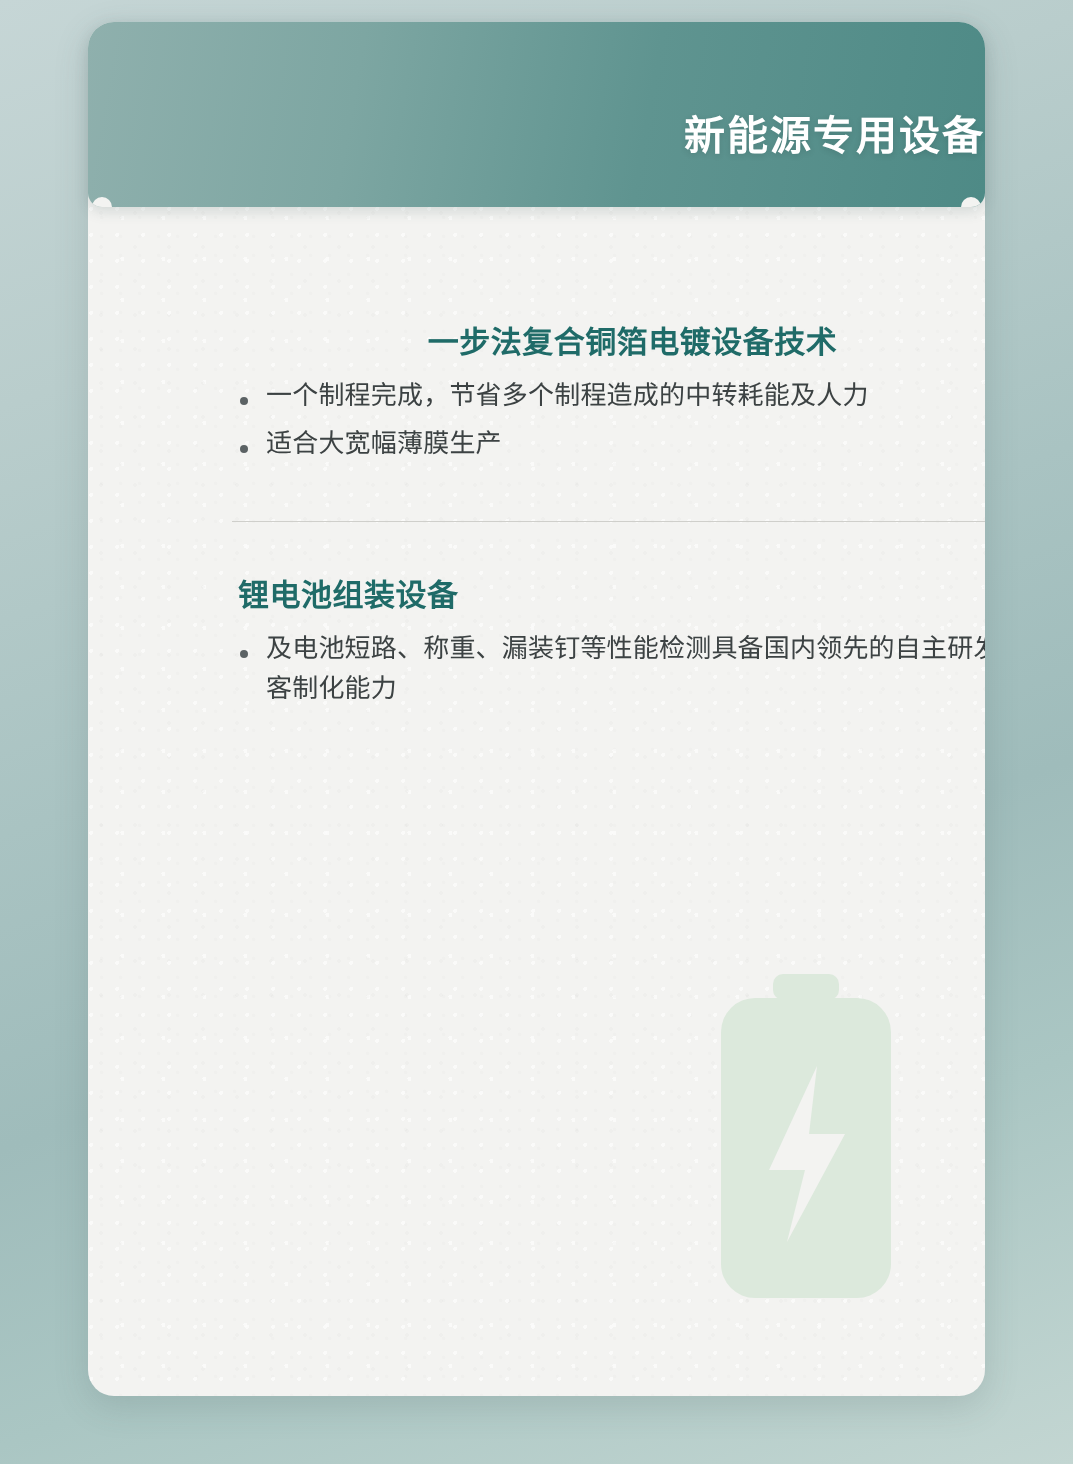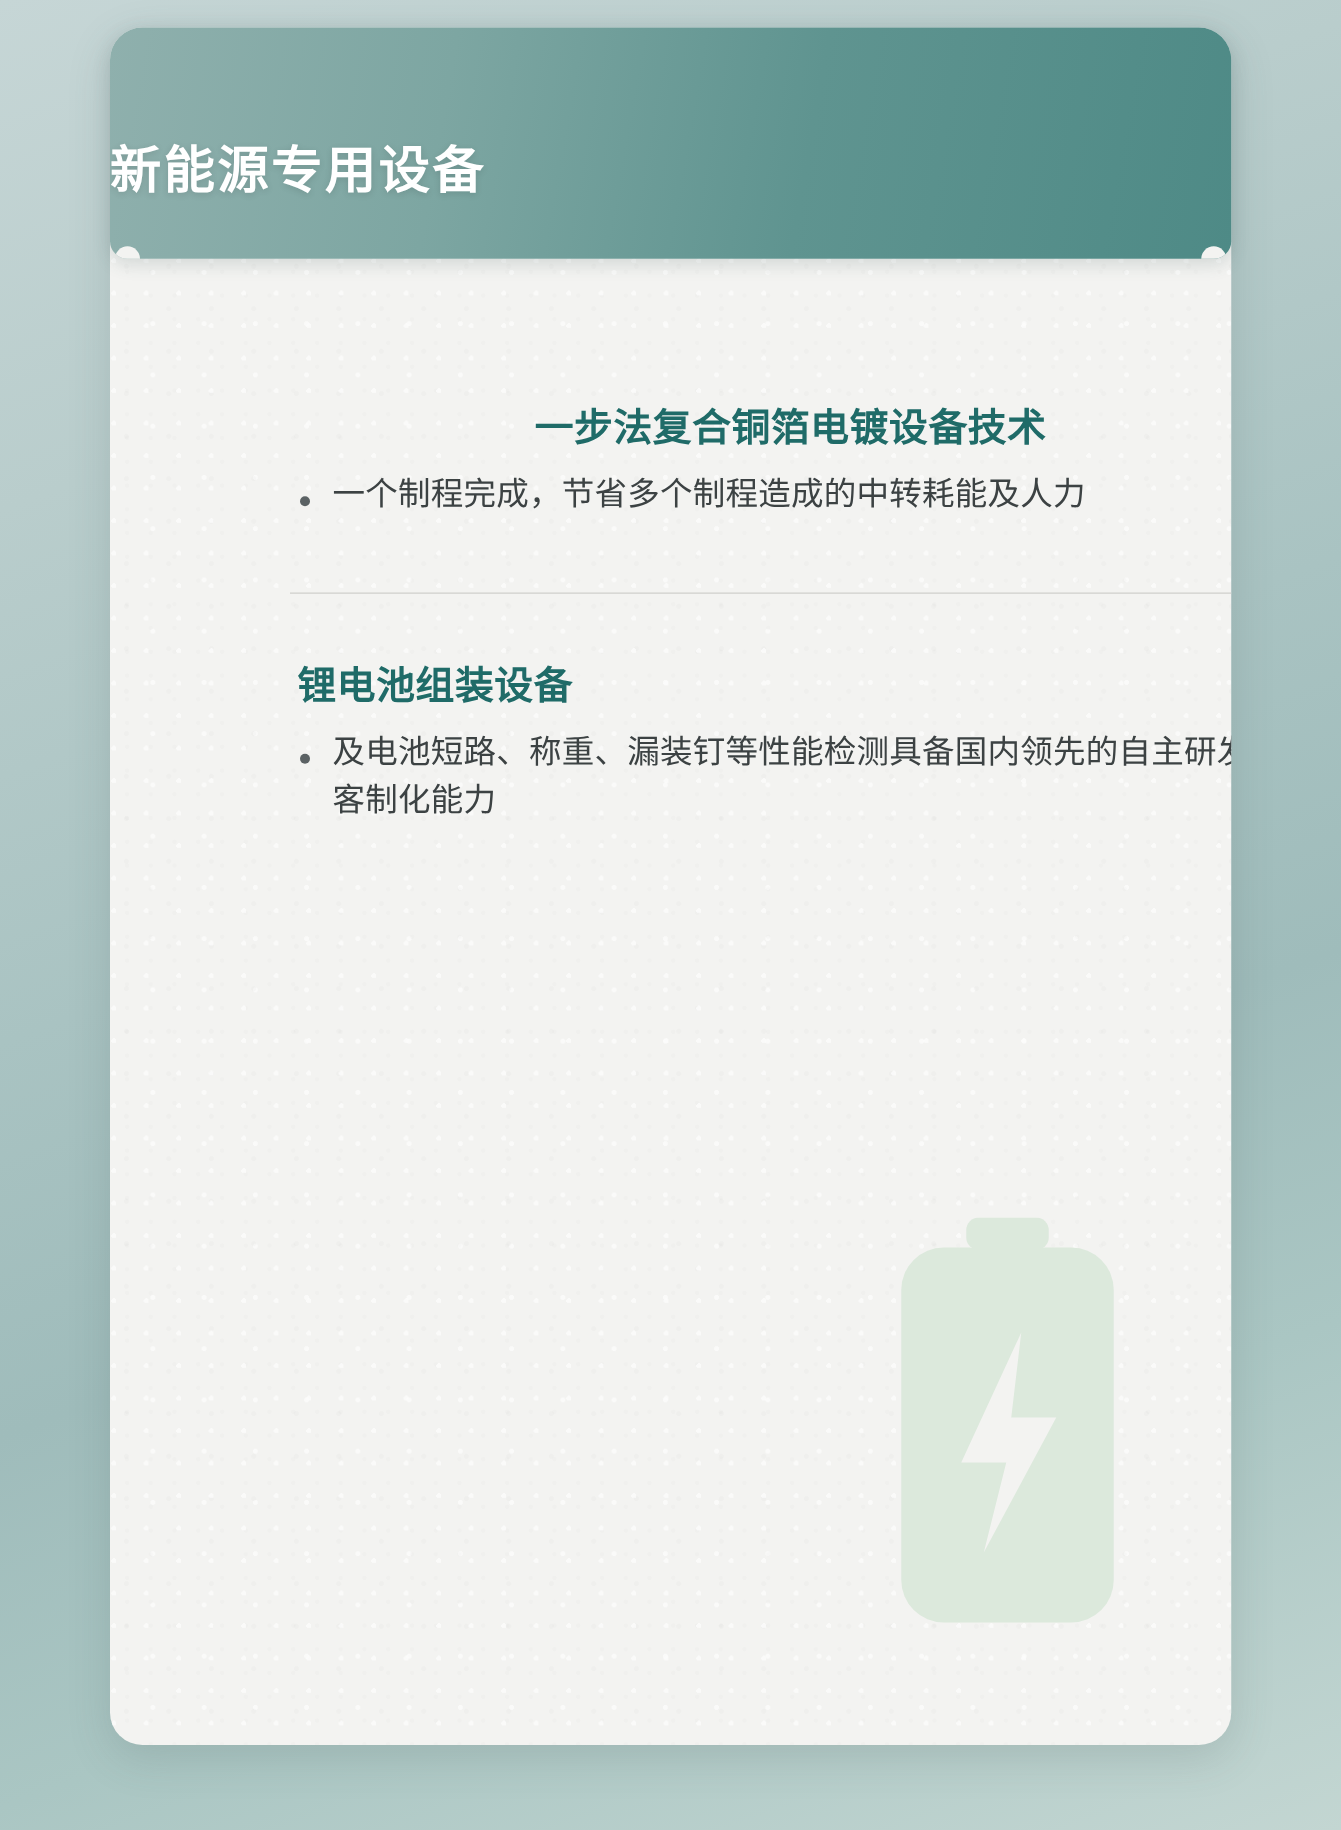--- a/index.html
+++ b/index.html
@@ -71,21 +71,21 @@
     color: rgba(255, 255, 255, 0.17);
     letter-spacing: -4px;
     line-height: 1;
     user-select: none;
   }
   .header-title {
     position: absolute;
     left: 0;
     right: 0;
     top: 80px;
-    text-align: left;
+    text-align: right;
     color: #ffffff;
     font-size: 41px;
     font-weight: bold;
     letter-spacing: 2px;
     text-shadow: 0 2px 6px rgba(0,0,0,0.12);
   }
 
   
   .notch {
     position: absolute;
@@ -177,20 +177,21 @@
         <polygon points="104,92 56,196 92,196 74,268 132,160 96,160" fill="#f3f3f1"></polygon>
       </svg>
     </div>
 
     <div class="content">
 
       <div class="section section-1">
         <h2 class="section-title">一步法复合铜箔电镀设备技术</h2>
         <ul class="bullets">
           <li>一个制程完成，节省多个制程造成的中转耗能及人力</li>
+          <li>适合大宽幅薄膜生产</li>
         </ul>
       </div>
 
       <div class="divider"></div>
 
       <div class="section section-2">
         <h2 class="section-title">锂电池组装设备</h2>
         <ul class="bullets">
           <li>及电池短路、称重、漏装钉等性能检测具备国内领先的自主研发及客制化能力</li>
         </ul>

